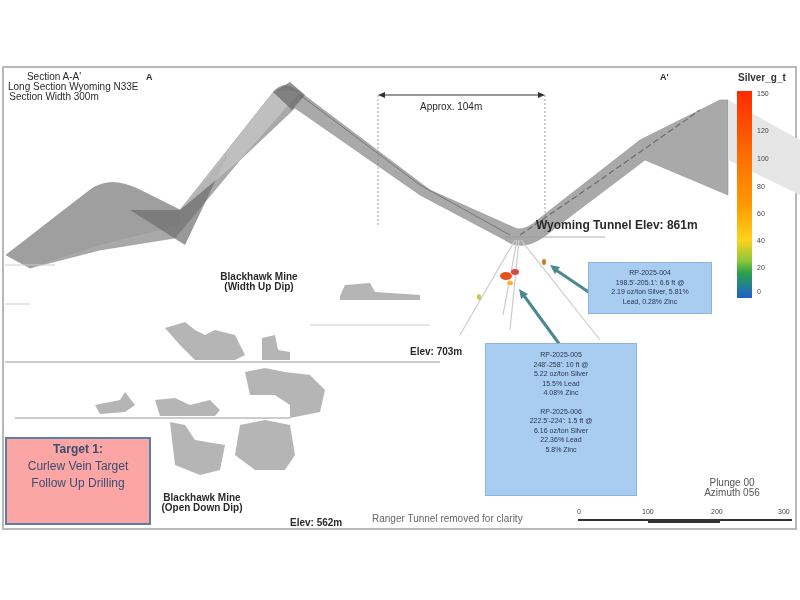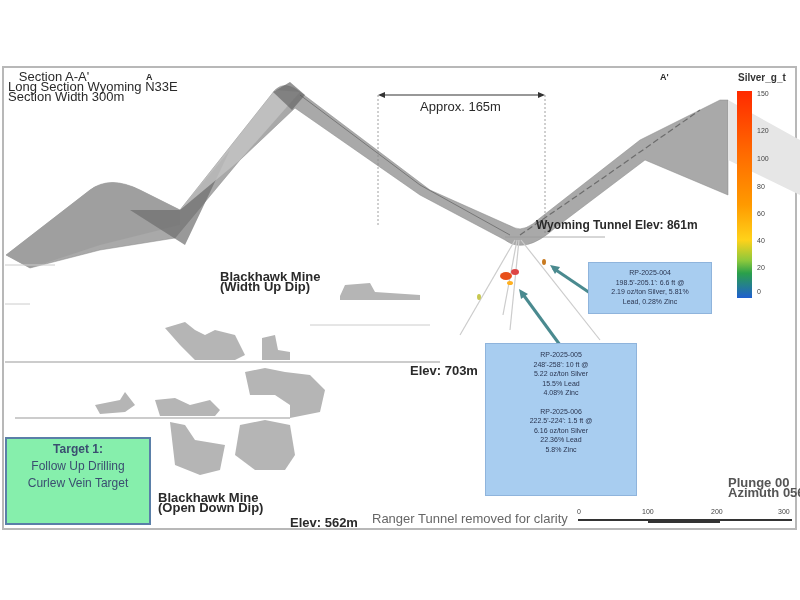--- a/index.html
+++ b/index.html
@@ -1,22 +1,22 @@
 <!DOCTYPE html>
 <html><head>
 <meta charset="utf-8">
 <style>
   html, body { margin: 0; padding: 0; background: #ffffff; }
   body { width: 800px; height: 600px; position: relative; overflow: hidden; font-family: "Liberation Sans", sans-serif; }
   .frame { position: absolute; left: 2px; top: 66px; width: 795px; height: 464px; border: 2px solid #b8b8b8; box-sizing: border-box; background: #fff; }
   .svgwrap { position: absolute; left: 0; top: 0; width: 800px; height: 600px; }
-  .lbl { position: absolute; color: #2a2a2a; font-size: 13px; text-align: center; line-height: 10px; white-space: nowrap; }
+  .lbl { position: absolute; color: #2a2a2a; font-size: 10px; text-align: center; line-height: 10px; white-space: nowrap; }
   .bold { font-weight: bold; }
   .callout { position: absolute; background: #a8cdf0; border: 1px solid #8fb4dc; color: #2a3550; font-size: 7px; line-height: 9.5px; text-align: center; box-sizing: border-box; }
-  .target { position: absolute; left: 5px; top: 437px; width: 146px; height: 88px; background: #86efac; border: 2px solid #5a7fa8; box-sizing: border-box; text-align: center; color: #3a4e70; font-size: 12px; line-height: 17px; padding-top: 2px; }
+  .target { position: absolute; left: 5px; top: 437px; width: 146px; height: 88px; background: #fca5a5; border: 2px solid #5a7fa8; box-sizing: border-box; text-align: center; color: #3a4e70; font-size: 12px; line-height: 17px; padding-top: 2px; }
   .target .t1 { font-weight: bold; }
   .legend-title { position: absolute; left: 738px; top: 72px; font-size: 10px; font-weight: bold; color: #333; }
   .cbar { position: absolute; left: 737px; top: 91px; width: 15px; height: 207px; background: linear-gradient(to bottom, #ff2a00 0%, #ff6a00 30%, #ff9a00 55%, #ffd21a 72%, #8cc83c 82%, #2aa04a 88%, #1f5fd0 100%); }
   .tick { position: absolute; left: 757px; font-size: 7px; color: #444; }
   .scale-lbl { position: absolute; top: 508px; font-size: 7px; color: #444; }
 </style>
 </head>
 <body>
 
 <div class="frame"></div>
@@ -76,40 +76,40 @@
 </svg>
 
 <div class="lbl" style="left:8px;top:72px;width:92px;">
   <div>Section A-A'</div>
   <div>Long Section Wyoming N33E</div>
   <div>Section Width 300m</div>
 </div>
 <div class="lbl bold" style="left:146px;top:72px;font-size:9px;">A</div>
 <div class="lbl bold" style="left:660px;top:72px;font-size:9px;">A'</div>
 
-<div class="lbl" style="left:420px;top:102px;">Approx. 165m</div>
+<div class="lbl" style="left:420px;top:102px;">Approx. 104m</div>
 
 <div class="lbl bold" style="left:536px;top:220px;font-size:12px;">Wyoming Tunnel Elev: 861m</div>
 
 <div class="lbl bold" style="left:220px;top:272px;width:78px;">
   <div>Blackhawk Mine</div>
   <div>(Width Up Dip)</div>
 </div>
 
-<div class="lbl bold" style="left:410px;top:347px;margin-top:19px;">Elev: 703m</div>
+<div class="lbl bold" style="left:410px;top:347px;">Elev: 703m</div>
 <div class="lbl bold" style="left:290px;top:470px;margin-top:48px;">Elev: 562m</div>
 
 <div class="lbl bold" style="left:158px;top:493px;width:88px;">
   <div>Blackhawk Mine</div>
   <div>(Open Down Dip)</div>
 </div>
 
 <div class="lbl" style="left:328px;top:514px;color:#666;margin-left:44px;">Ranger Tunnel removed for clarity</div>
 
-<div class="lbl" style="left:728px;top:478px;text-align:left;width:64px;color:#555;font-weight:bold;">
+<div class="lbl" style="left:700px;top:478px;text-align:center;width:64px;color:#555;">
   <div>Plunge 00</div>
   <div>Azimuth 056</div>
 </div>
 
 <div class="callout" style="left:588px;top:262px;width:124px;height:52px;padding-top:5px;">
   <div>RP-2025-004</div>
   <div>198.5'-205.1': 6.6 ft @</div>
   <div>2.19 oz/ton Silver, 5.81%</div>
   <div>Lead, 0.28% Zinc</div>
 </div>
@@ -127,22 +127,22 @@
     <div>RP-2025-006</div>
     <div>222.5'-224': 1.5 ft @</div>
     <div>6.16 oz/ton Silver</div>
     <div>22.36% Lead</div>
     <div>5.8% Zinc</div>
   </div>
 </div>
 
 <div class="target">
   <div class="t1">Target 1:</div>
+  <div>Curlew Vein Target</div>
   <div>Follow Up Drilling</div>
-  <div>Curlew Vein Target</div>
 </div>
 
 <div class="legend-title">Silver_g_t</div>
 <div class="cbar"></div>
 <div class="tick" style="top:90px;">150</div>
 <div class="tick" style="top:127px;">120</div>
 <div class="tick" style="top:155px;">100</div>
 <div class="tick" style="top:183px;">80</div>
 <div class="tick" style="top:210px;">60</div>
 <div class="tick" style="top:237px;">40</div>

